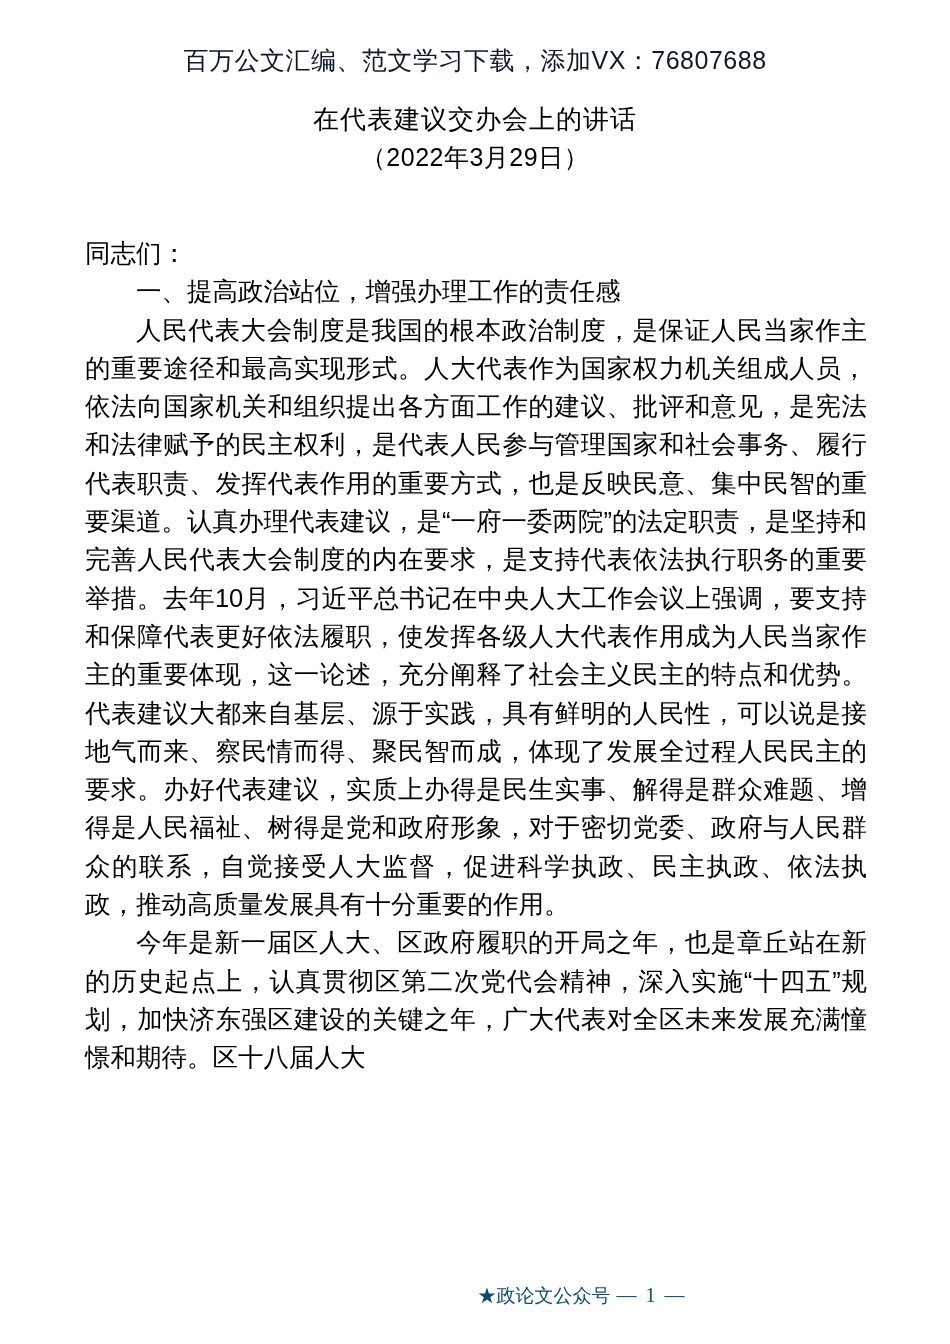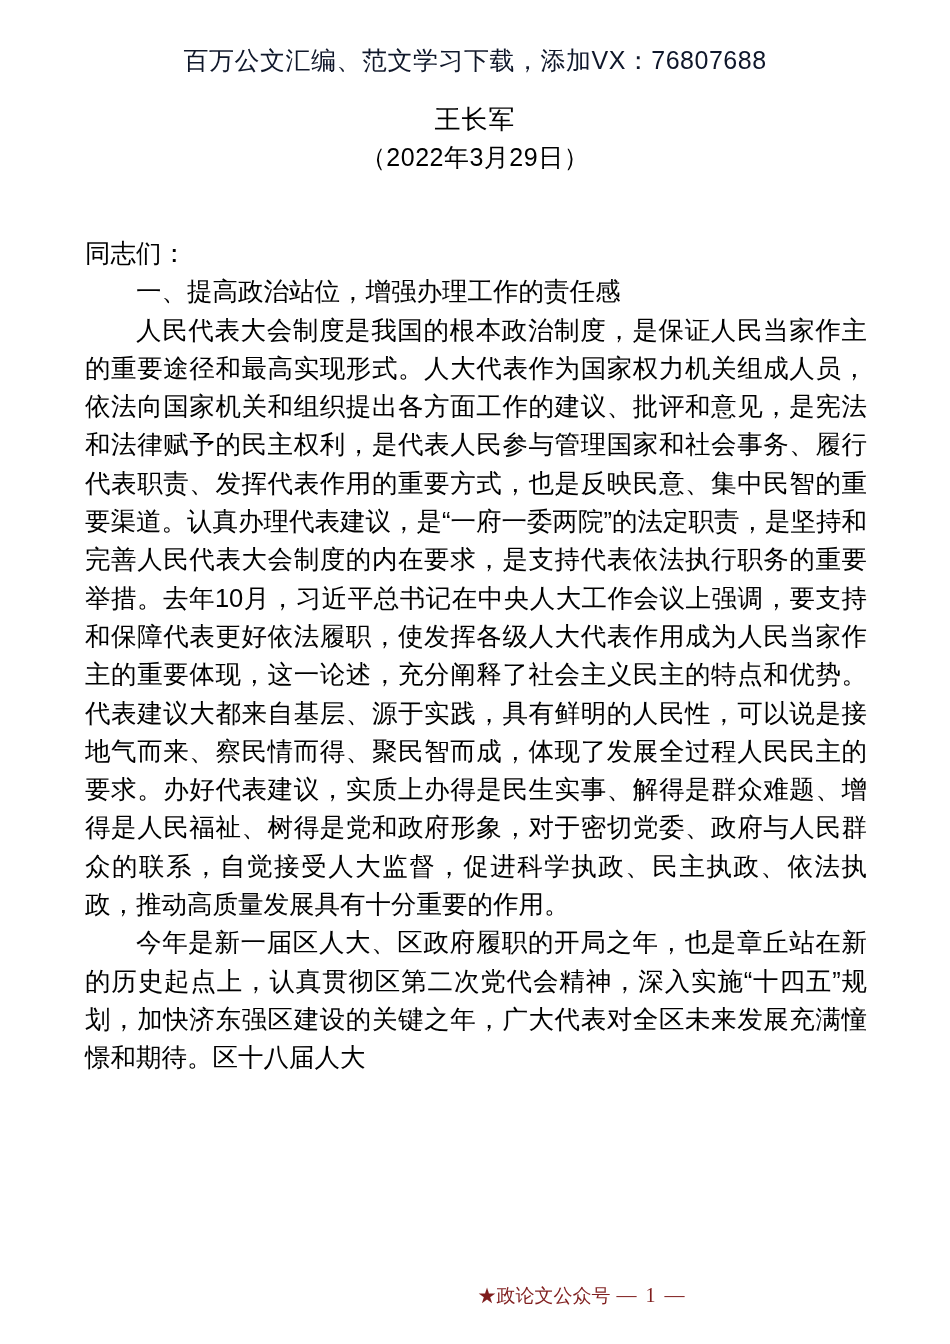--- a/index.html
+++ b/index.html
@@ -84,21 +84,21 @@
     text-indent: 0;
   }
 
   
   .footer {
     position: absolute;
     left: 0;
     top: 1282px;
     width: 854px;
     text-align: center;
-    color: #7f1d1d;
+    color: #0c4a6e;
     font-size: 20px;
     line-height: 26px;
     white-space: nowrap;
   }
   .footer-inner {
     display: inline-block;
     margin-left: 310px;
   }
   .footer-mark {
     font-family: "Liberation Serif", "DejaVu Serif", serif;
@@ -112,21 +112,21 @@
   }
 </style>
 </head>
 <body>
 
 <div class="page">
 
   <div class="watermark">百万公文汇编、范文学习下载，添加VX：76807688</div>
 
   <div class="title-block">
-    <div class="doc-author">王长军</div>
+    <div class="doc-title">在代表建议交办会上的讲话</div>
     <div class="doc-date">（2022年3月29日）</div>
   </div>
 
   <div class="body-text">
     <p class="p-flush">同志们：</p>
     <p class="p-indent">一、提高政治站位，增强办理工作的责任感</p>
     <p class="p-indent">人民代表大会制度是我国的根本政治制度，是保证人民当家作主的重要途径和最高实现形式。人大代表作为国家权力机关组成人员，依法向国家机关和组织提出各方面工作的建议、批评和意见，是宪法和法律赋予的民主权利，是代表人民参与管理国家和社会事务、履行代表职责、发挥代表作用的重要方式，也是反映民意、集中民智的重要渠道。认真办理代表建议，是“一府一委两院”的法定职责，是坚持和完善人民代表大会制度的内在要求，是支持代表依法执行职务的重要举措。去年10月，习近平总书记在中央人大工作会议上强调，要支持和保障代表更好依法履职，使发挥各级人大代表作用成为人民当家作主的重要体现，这一论述，充分阐释了社会主义民主的特点和优势。代表建议大都来自基层、源于实践，具有鲜明的人民性，可以说是接地气而来、察民情而得、聚民智而成，体现了发展全过程人民民主的要求。办好代表建议，实质上办得是民生实事、解得是群众难题、增得是人民福祉、树得是党和政府形象，对于密切党委、政府与人民群众的联系，自觉接受人大监督，促进科学执政、民主执政、依法执政，推动高质量发展具有十分重要的作用。</p>
     <p class="p-indent">今年是新一届区人大、区政府履职的开局之年，也是章丘站在新的历史起点上，认真贯彻区第二次党代会精神，深入实施“十四五”规划，加快济东强区建设的关键之年，广大代表对全区未来发展充满憧憬和期待。区十八届人大</p>
   </div>
 

